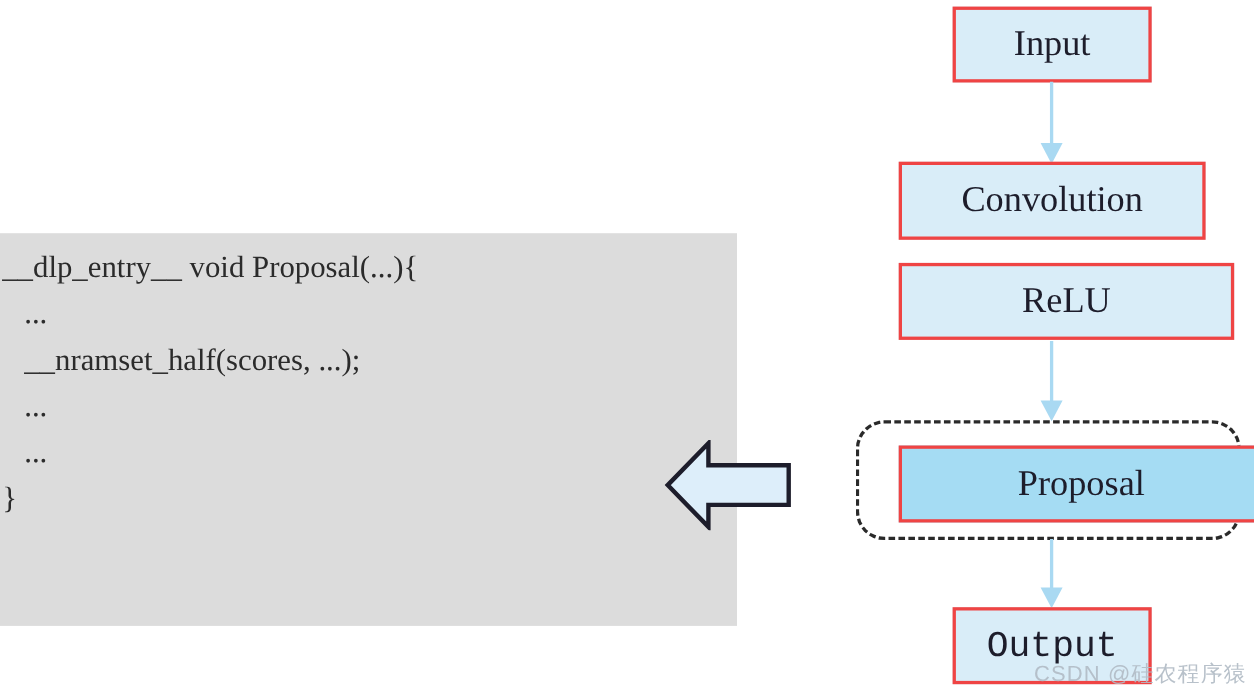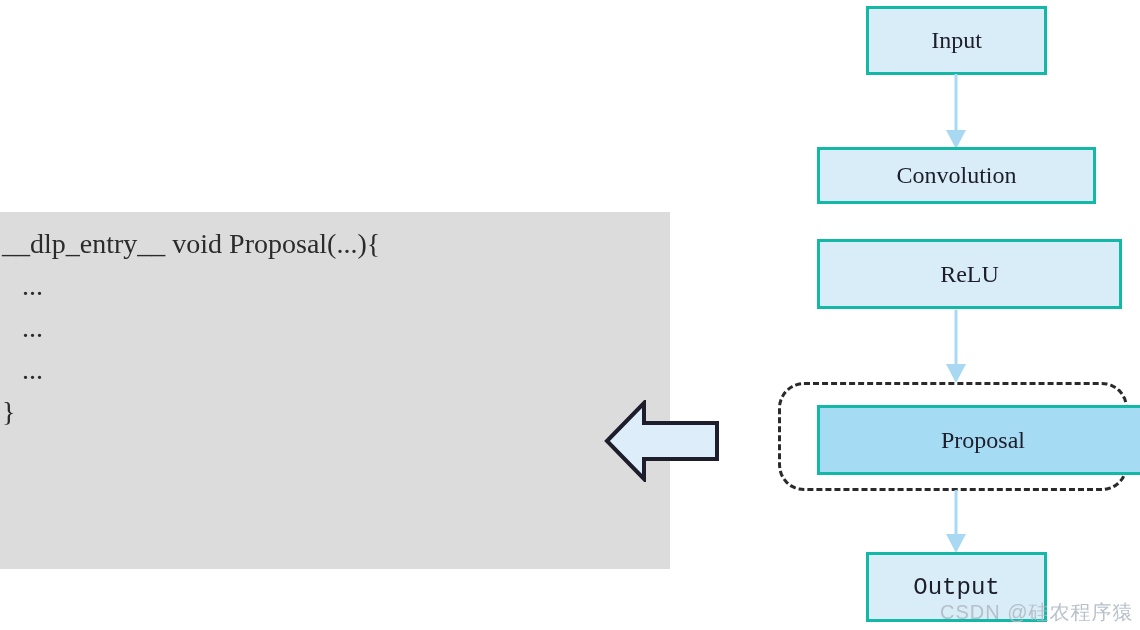--- a/index.html
+++ b/index.html
@@ -35,30 +35,30 @@
   .big-arrow {
     position: absolute;
     left: 604px; top: 400px;
     width: 116px; height: 82px;
   }
 
   
   .node {
     position: absolute;
     box-sizing: border-box;
-    border: 3px solid #14b8a6;
+    border: 3px solid #ef4444;
     background: #d9edf8;
     display: flex;
     align-items: center;
     justify-content: center;
-    font-size: 24px;
+    font-size: 33px;
     color: #1d1d2b;
   }
   .node-input  { left: 866px; top: 6px;   width: 181px; height: 69px; }
-  .node-conv   { left: 817px; top: 147px; width: 279px; height: 57px; }
+  .node-conv   { left: 817px; top: 147px; width: 279px; height: 71px; }
   .node-relu   { left: 817px; top: 239px; width: 305px; height: 70px; }
   .node-output { left: 866px; top: 552px; width: 181px; height: 70px; font-family: Liberation Mono, monospace; }
 
   .dashed-wrap {
     position: absolute;
     left: 778px; top: 382px;
     width: 350px; height: 109px;
     box-sizing: border-box;
     border: 3px dashed #2a2a2a;
     border-radius: 26px;
@@ -89,20 +89,21 @@
   }
 </style>
 </head>
 <body>
 
 <div class="canvas">
 
   <div class="code-panel">
     <div class="code-line">__dlp_entry__ void Proposal(...){</div>
     <div class="code-line indent">...</div>
+    <div class="code-line indent">__nramset_half(scores, ...);</div>
     <div class="code-line indent">...</div>
     <div class="code-line indent">...</div>
     <div class="code-line">}</div>
   </div>
 
   <svg class="big-arrow" viewBox="0 0 116 82">
     <polygon points="3,41 40,3 40,23 113,23 113,59 40,59 40,79" fill="#ddeefa" stroke="#1d1d2b" stroke-width="4" stroke-linejoin="miter"></polygon>
   </svg>
 
   <div class="node node-input">

